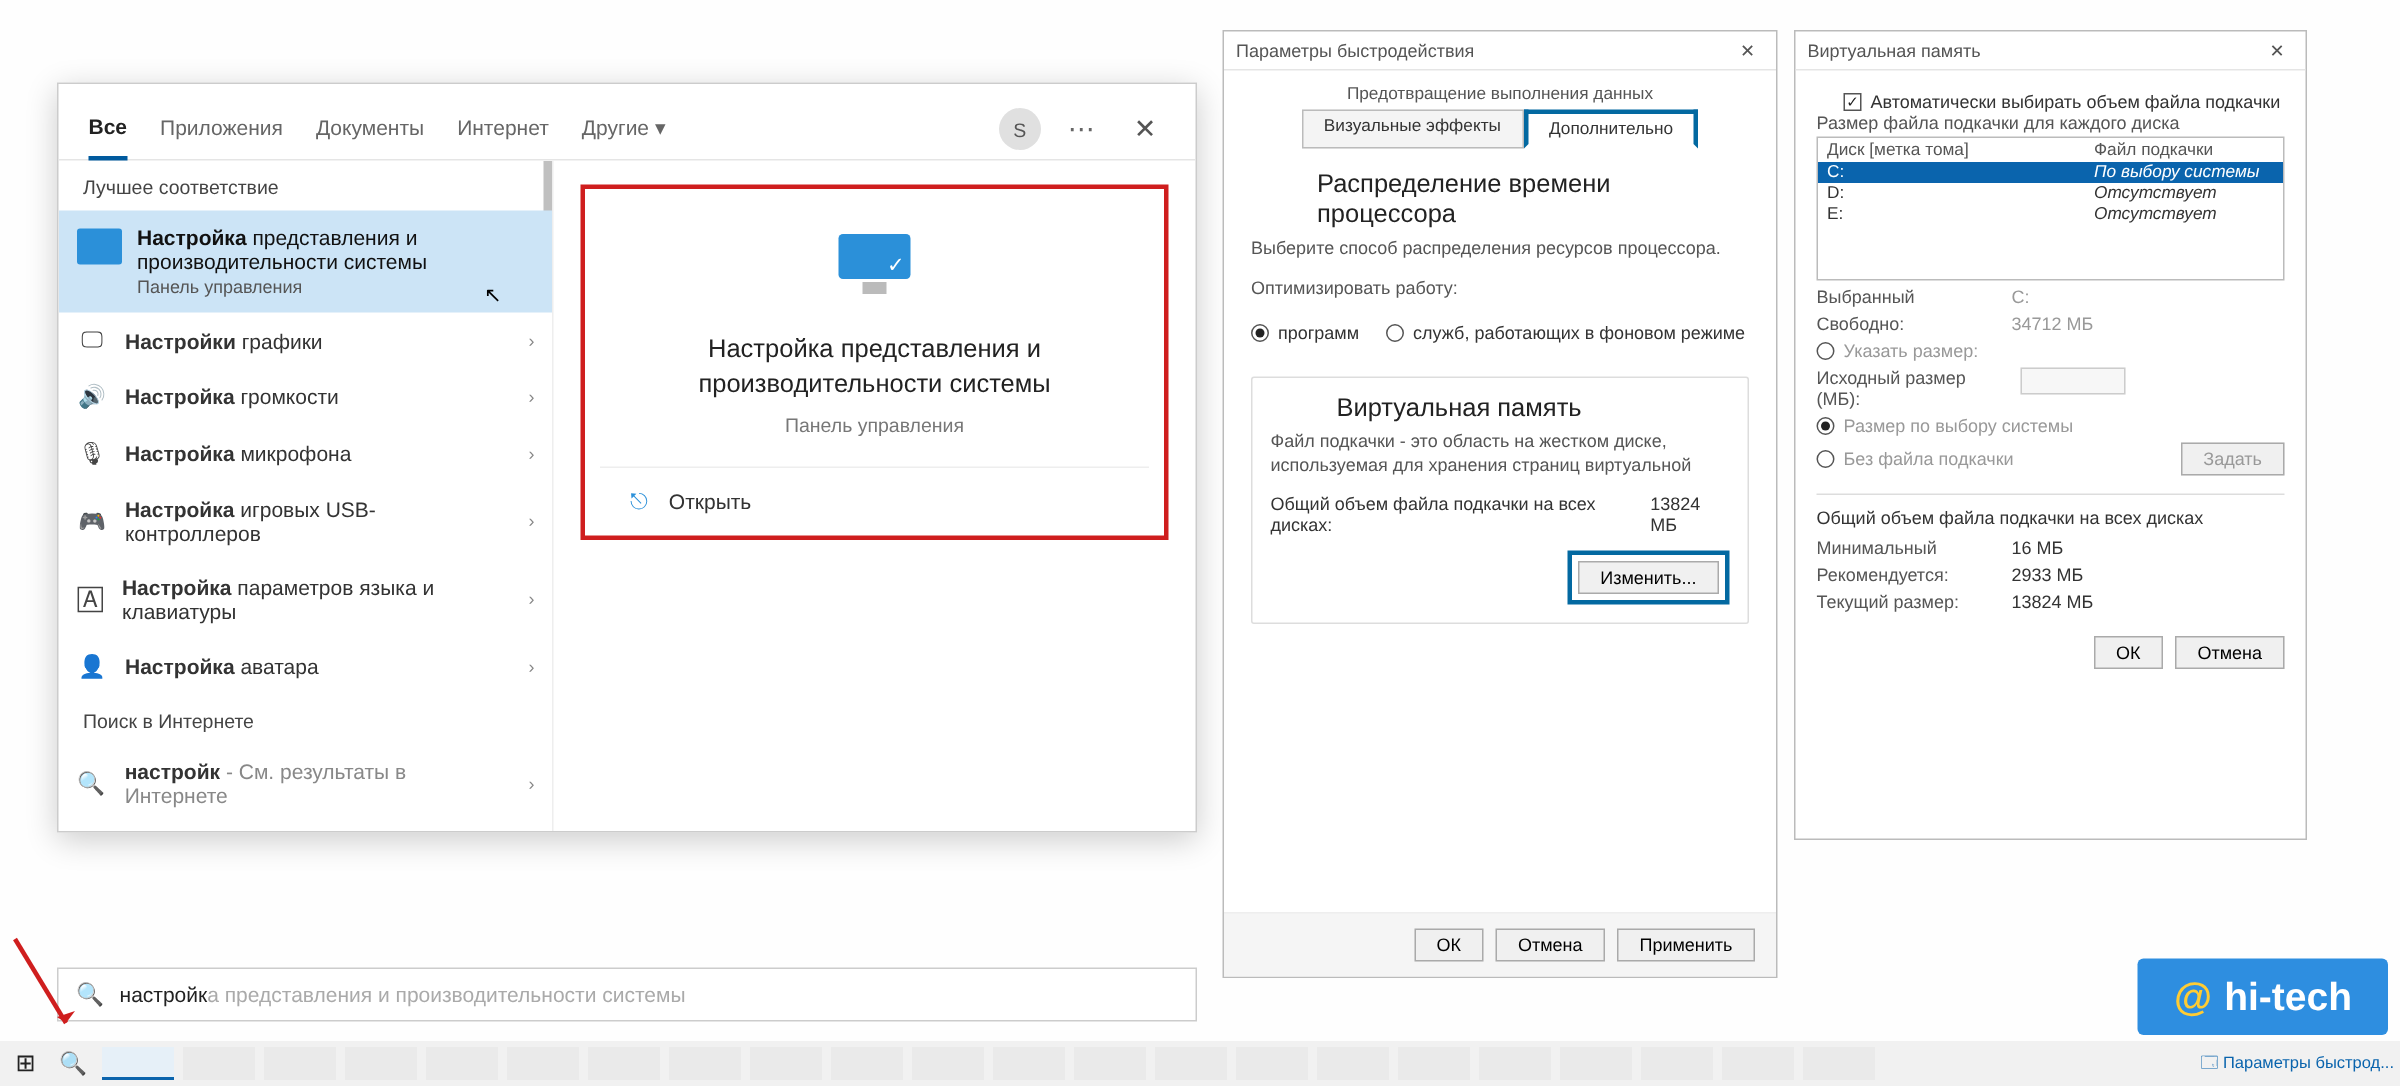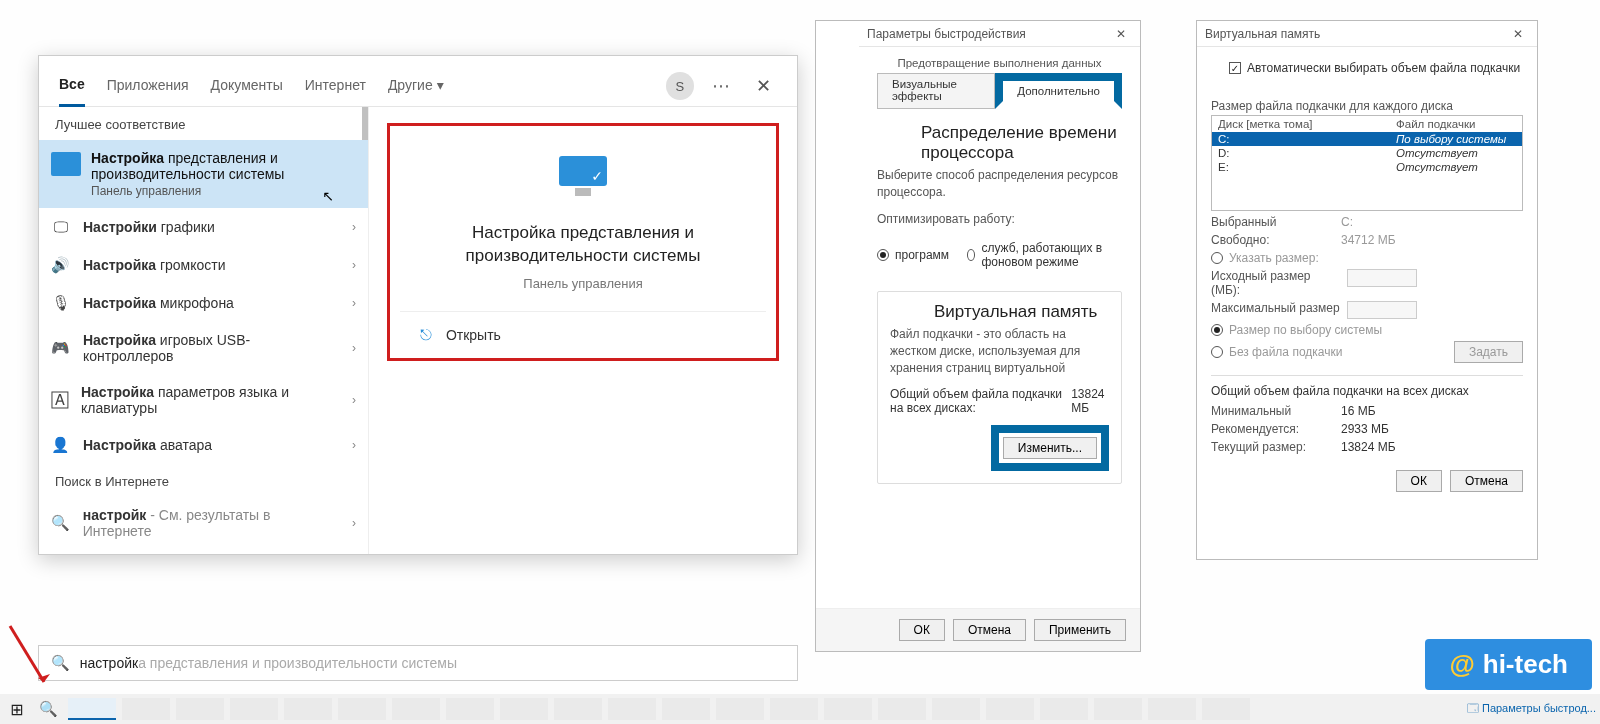--- a/index.html
+++ b/index.html
@@ -43,46 +43,46 @@
   .preview-divider { border-top: 1px solid #eee; }
   .preview-action { display: flex; align-items: center; gap: 14px; padding: 14px 20px; font-size: 14px; color: #333; cursor: pointer; }
   .preview-action .oic { color:#2b90d9; font-size:15px; }
 
   .search-input-bar { position: absolute; left: 38px; top: 645px; width: 760px; height: 36px; background: #fff; border: 1px solid #ccc; display: flex; align-items: center; padding: 0 12px; font-size: 14px; }
   .search-input-bar .typed { color: #222; }
   .search-input-bar .ghost { color: #aaa; }
   .search-input-bar .sic { color:#555; margin-right:10px; font-size:15px; }
 
   
-  .perf-dialog { position: absolute; left: 815px; top: 20px; width: 326px; height: 632px; background: #fff; border: 1px solid #bbb; font-size: 12px; color: #333; padding-left: 43px; }
+  .perf-dialog { position: absolute; left: 815px; top: 20px; width: 370px; height: 632px; background: #fff; border: 1px solid #bbb; font-size: 12px; color: #333; }
   .dlg-title { display: flex; align-items: center; height: 26px; padding: 0 8px; font-size: 12px; color: #555; border-bottom: 1px solid #e5e5e5; }
   .dlg-title .x { margin-left: auto; cursor: pointer; padding: 0 6px; }
   .perf-body { padding: 10px 18px; }
   .tab-row { display: flex; justify-content: center; margin-bottom: 4px; font-size: 11.5px; }
   .tab-top { text-align:left; color:#555; }
   .tab-bottom { display:flex; }
   .ptab { border: 1px solid #bbb; padding: 4px 14px; background: #f4f4f4; cursor:pointer; }
   .ptab.active { background: #fff; border-bottom-color: #fff; }
-  .red-box { border: 8px solid #0369a1; }
+  .red-box { border: 3px solid #0369a1; }
   .section-title { font-size: 17px; color:#222; margin-top: 14px; margin-left: 44px; }
   .section-text { color:#555; margin: 4px 0 10px 0; line-height: 1.4; }
   .radio-row { display:flex; align-items:center; gap:6px; margin: 4px 0; }
   .radio { width:12px; height:12px; border:1px solid #555; border-radius:50%; display:inline-flex; align-items:center; justify-content:center; }
   .radio.sel::after { content:""; width:6px; height:6px; background:#222; border-radius:50%; }
   .fieldset { border:1px solid #ddd; padding: 10px 12px 12px 12px; margin-top:6px; border-radius:2px; }
   .val-row { display:flex; justify-content:space-between; margin-top:6px; }
   .btn { border:1px solid #aaa; background:#f0f0f0; padding:3px 14px; font-size:12px; cursor:pointer; }
   .btn-row { display:flex; gap:8px; justify-content:flex-end; padding: 10px 14px; border-top:1px solid #eee; position:absolute; bottom:0; left:0; right:0; background:#f5f5f5; }
   .btn-change-wrap { display:flex; justify-content:flex-end; margin-top:10px; }
   .btn-change-wrap .red-box { padding:4px; }
 
   
   .vm-dialog { position: absolute; left: 1196px; top: 20px; width: 342px; height: 540px; background: #fff; border: 1px solid #bbb; font-size: 12px; color: #333; }
   .vm-body { padding: 10px 14px; }
-  .chk-row { display:flex; align-items:center; gap:6px; margin: 4px 0 24px 0; padding-left: 18px; }
+  .chk-row { display:flex; align-items:center; gap:6px; margin: 4px 0 0 0; padding-left: 18px; }
   .chk { width:12px; height:12px; border:1px solid #555; display:inline-flex; align-items:center; justify-content:center; font-size:10px; color:#222; }
   .chk.sel::after { content:"✓"; }
   .disk-list { border:1px solid #bbb; height: 96px; font-size:11.5px; }
   .disk-head { display:flex; padding:2px 6px; color:#555; }
   .disk-head .c1 { flex:1; } .disk-head .c2 { width:120px; }
   .disk-row { display:flex; padding:1px 6px; }
   .disk-row.sel { background:#0a64ad; color:#fff; }
   .disk-row .c1 { flex:1; } .disk-row .c2 { width:120px; text-align:left;font-style:italic; }
   .dimmed { color:#999; }
   .info-row { display:flex; margin:4px 0; }
@@ -302,24 +302,20 @@
       </div>
 
     <div class="radio-row dimmed">
         <span class="radio"></span>
         <span>Указать размер:</span>
       </div>
     <div class="info-row dimmed">
         <span class="lab">Исходный размер (МБ):</span>
         <span class="num-input"></span>
       </div>
-    <div class="info-row dimmed">
-        <span class="lab">Максимальный размер</span>
-        <span class="num-input"></span>
-      </div>
 
     <div class="radio-row dimmed">
         <span class="radio sel"></span>
         <span>Размер по выбору системы</span>
       </div>
     <div style="display:flex; align-items:center;">
       <div class="radio-row dimmed" style="flex:1">
           <span class="radio"></span>
           <span>Без файла подкачки</span>
         </div>

